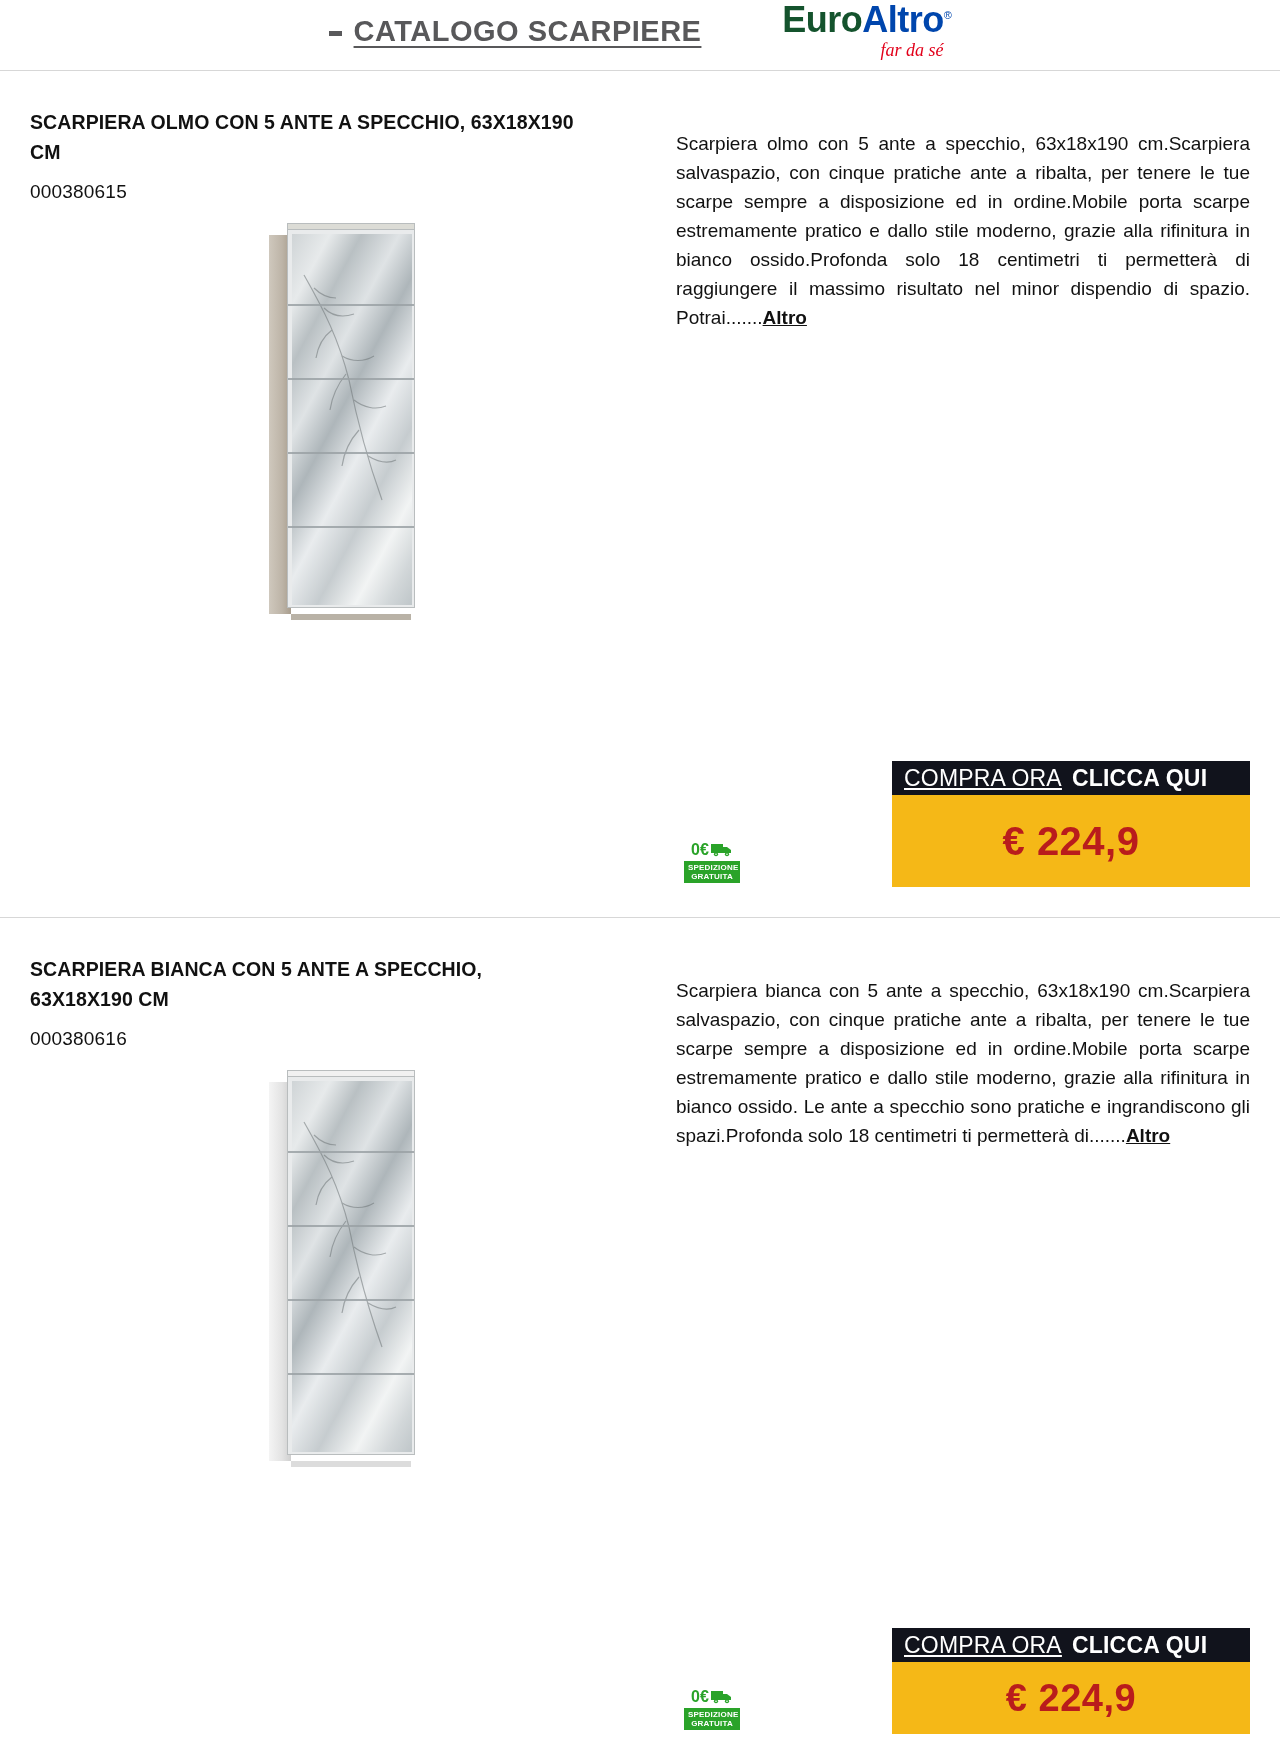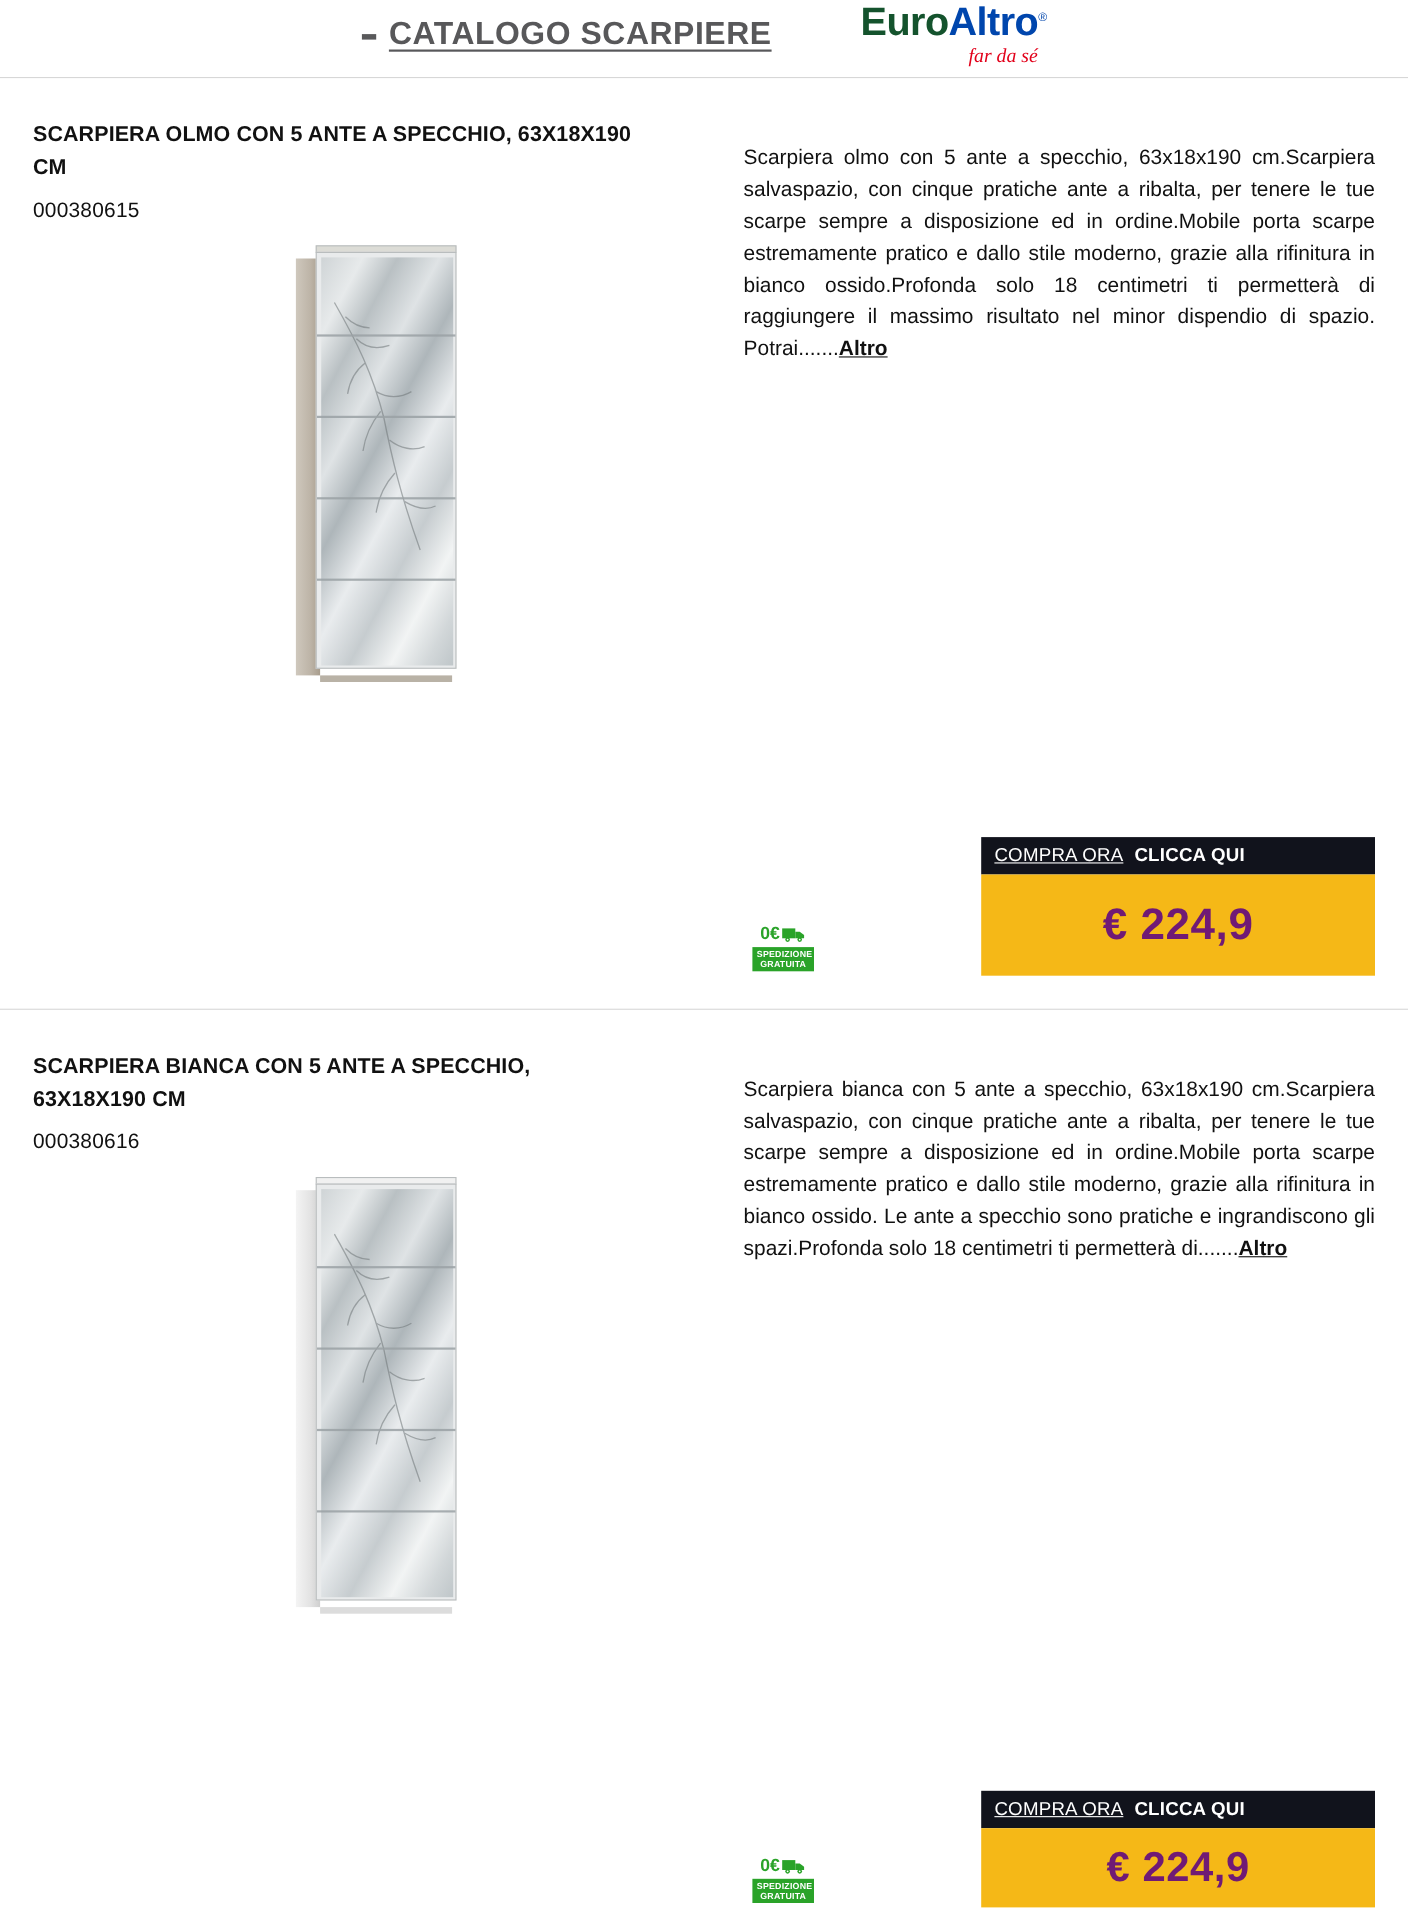--- a/index.html
+++ b/index.html
@@ -240,32 +240,32 @@
   }
   .price-box { width: 358px; }
   .buy-bar {
     background: #11131c;
     color: #ffffff;
     height: 34px;
     display: flex;
     align-items: center;
     gap: 10px;
     padding: 0 12px;
-    font-size: 17px;
+    font-size: 23px;
     font-weight: bold;
   }
   .buy-now { text-decoration: underline; font-weight: normal; letter-spacing: .2px;}
   .click-here { letter-spacing: .2px; }
   .price-bar {
     background: #f5b817;
     height: 92px;
     display: flex;
     align-items: center;
     justify-content: center;
-    color: #701a75;
+    color: #b91c1c;
     font-size: 40px;
     font-weight: bold;
     letter-spacing: 0.5px;
   }
   .price-bar.short { height: 72px; font-size: 38px; }
 </style>
 </head>
 <body>
 
 <div class="page">

